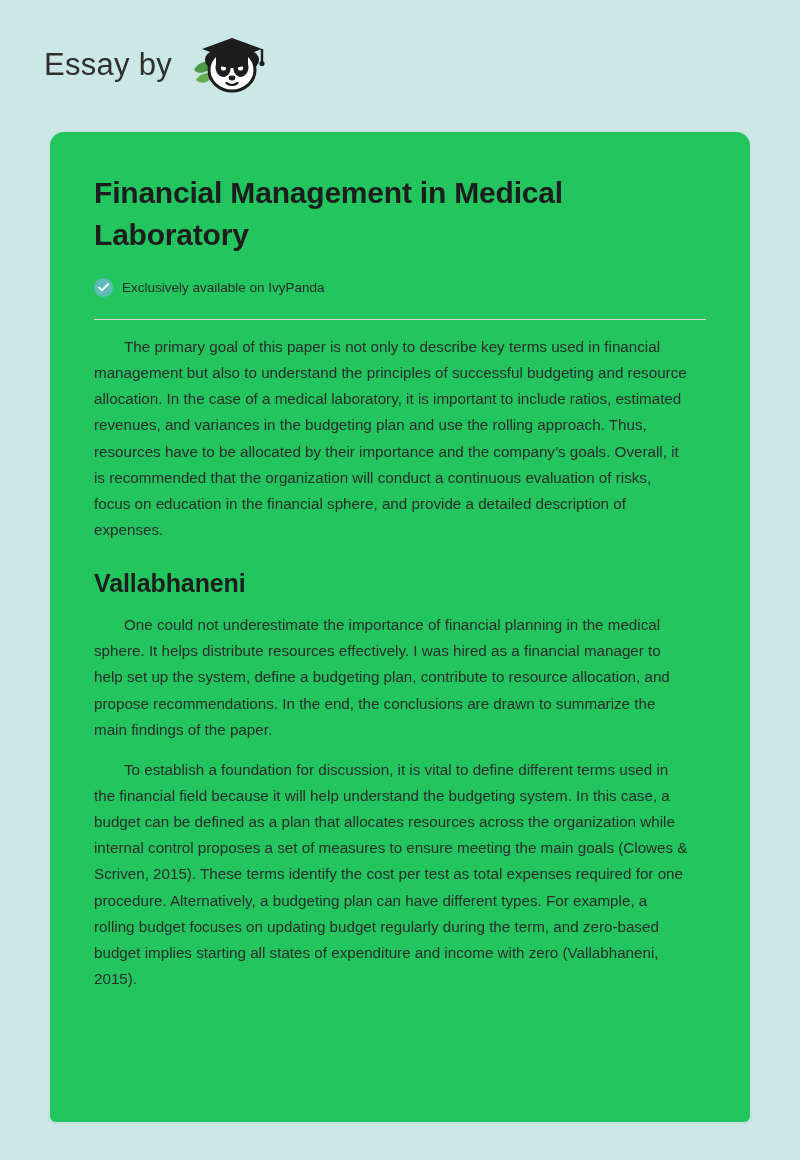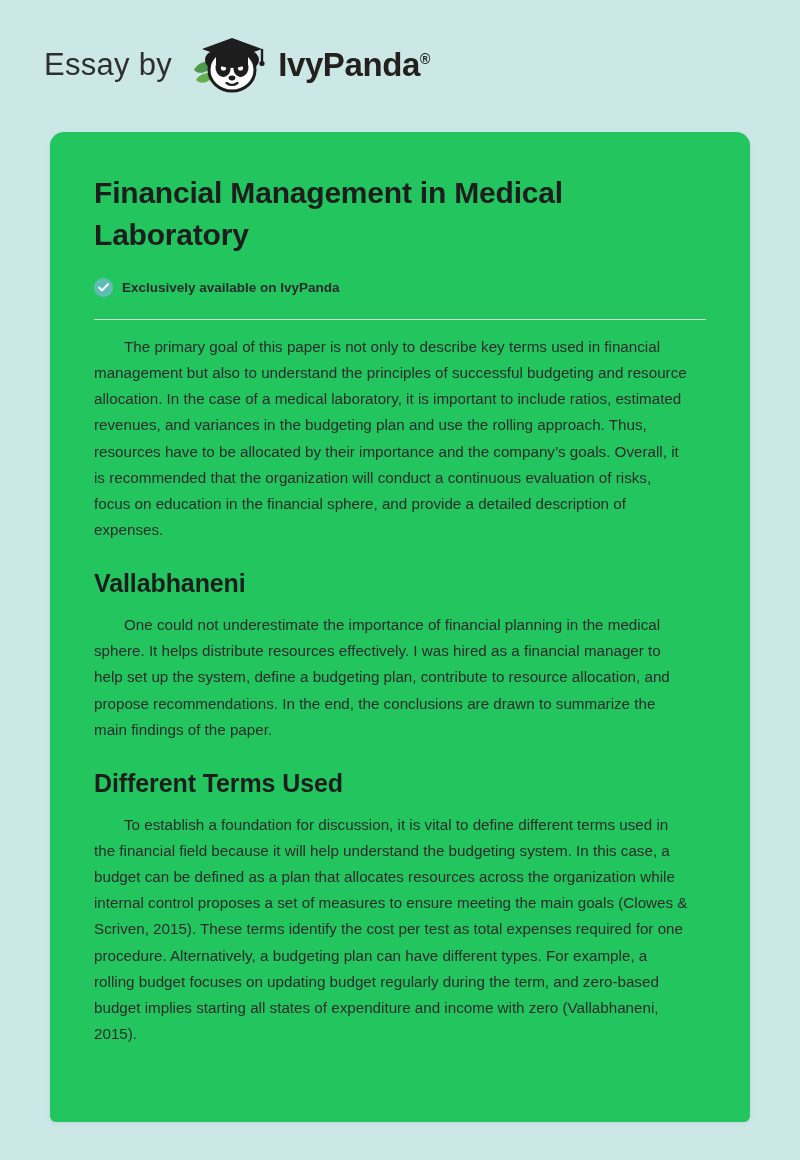--- a/index.html
+++ b/index.html
@@ -87,21 +87,21 @@
     background: #5fbdb6;
     display: inline-flex;
     align-items: center;
     justify-content: center;
     margin-right: 9px;
     flex: none;
   }
   .badge-check svg { display: block; }
   .badge-text {
     font-size: 13.5px;
-    font-weight: bold;
+    font-weight: normal;
     color: #2b2b2b;
   }
   .divider {
     border: 0;
     border-top: 1px solid #d8d8d8;
     margin: 22px 0 0 0;
   }
   h2.section-title {
     font-size: 25px;
     font-weight: bold;
@@ -144,21 +144,20 @@
 
           <ellipse cx="44" cy="44" rx="3.4" ry="2.4" fill="#1d1d1d"></ellipse>
           <path d="M38.5 49 Q44 53 49.5 49" stroke="#1d1d1d" stroke-width="2.2" fill="none" stroke-linecap="round"></path>
 
           <path d="M44 4 L74 15 L44 26 L14 15 Z" fill="#1d1d1d"></path>
           <path d="M28 20 L28 30 Q44 38 60 30 L60 20" fill="#1d1d1d"></path>
           <path d="M74 15 L74 28" stroke="#1d1d1d" stroke-width="2.4"></path>
           <circle cx="74" cy="29.5" r="2.6" fill="#1d1d1d"></circle>
         </svg>
       </span>
-      <span class="brand-name"><span>IvyPanda</span><span class="brand-reg">®</span></span>
     </span>
   </div>
 
   <div class="doc-card">
 
     <h1 class="doc-title">Financial Management in Medical Laboratory</h1>
 
     <div class="badge-row">
       <span class="badge-check">
         <svg width="11" height="9" viewBox="0 0 11 9" xmlns="http://www.w3.org/2000/svg">
@@ -168,17 +167,16 @@
       <span class="badge-text">Exclusively available on IvyPanda</span>
     </div>
 
     <hr class="divider">
 
     <p class="body-text">The primary goal of this paper is not only to describe key terms used in financial management but also to understand the principles of successful budgeting and resource allocation. In the case of a medical laboratory, it is important to include ratios, estimated revenues, and variances in the budgeting plan and use the rolling approach. Thus, resources have to be allocated by their importance and the company’s goals. Overall, it is recommended that the organization will conduct a continuous evaluation of risks, focus on education in the financial sphere, and provide a detailed description of expenses.</p>
 
     <h2 class="section-title">Vallabhaneni</h2>
     <p class="body-text">One could not underestimate the importance of financial planning in the medical sphere. It helps distribute resources effectively. I was hired as a financial manager to help set up the system, define a budgeting plan, contribute to resource allocation, and propose recommendations. In the end, the conclusions are drawn to summarize the main findings of the paper.</p>
 
-    <h2 class="section-title">Different Terms Used</h2>
     <p class="body-text">To establish a foundation for discussion, it is vital to define different terms used in the financial field because it will help understand the budgeting system. In this case, a budget can be defined as a plan that allocates resources across the organization while internal control proposes a set of measures to ensure meeting the main goals (Clowes &amp; Scriven, 2015). These terms identify the cost per test as total expenses required for one procedure. Alternatively, a budgeting plan can have different types. For example, a rolling budget focuses on updating budget regularly during the term, and zero-based budget implies starting all states of expenditure and income with zero (Vallabhaneni, 2015).</p>
 
   </div>
 </div>
 
 </body></html>

